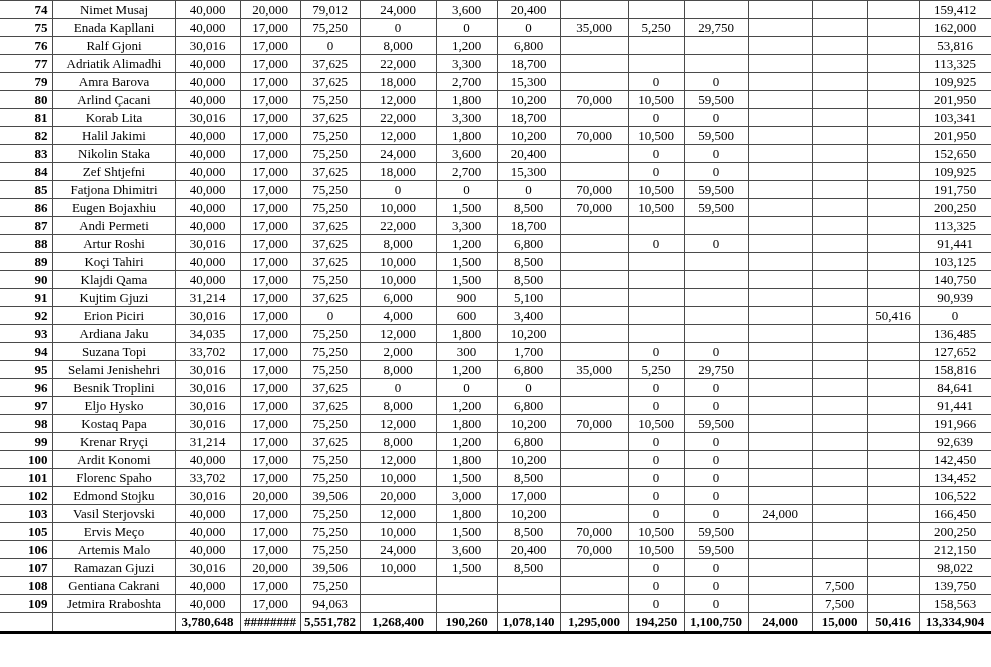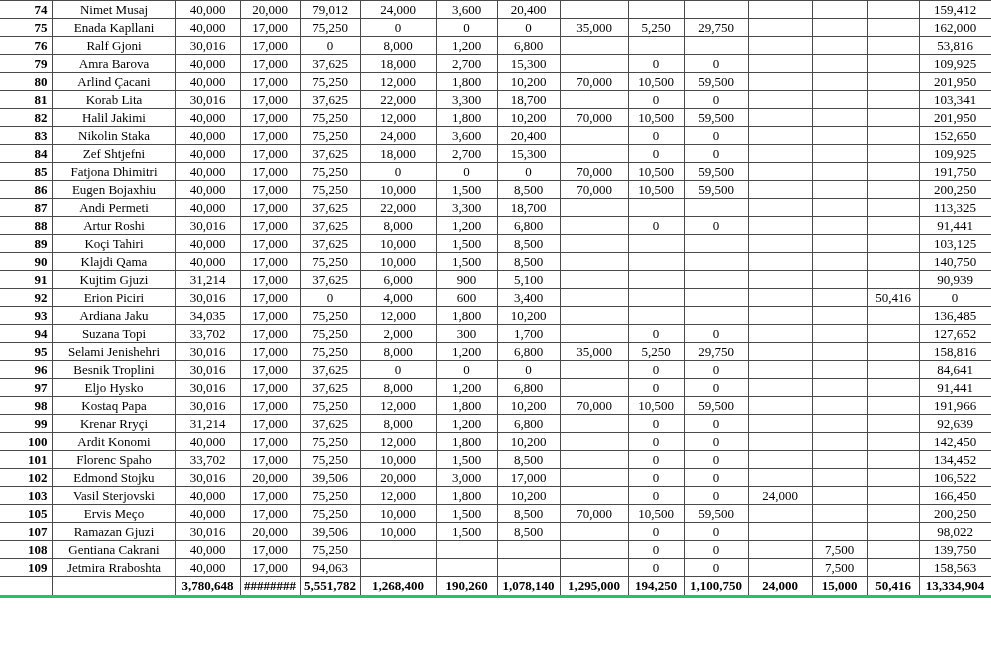--- a/index.html
+++ b/index.html
@@ -6,21 +6,21 @@
   body{width:991px;height:667px;overflow:hidden;}
   .sheet{position:absolute;top:0;left:0;width:991px;height:667px;background:#fff;}
   table{border-collapse:collapse;table-layout:fixed;width:991px;
         font-family:"Liberation Serif","DejaVu Serif",serif;
         font-size:13px;color:#000;}
   td{border:1px solid #4a4a4a;height:17px;padding:0 2px;text-align:center;
      vertical-align:middle;white-space:nowrap;overflow:hidden;line-height:16px;}
   td.c-num{font-weight:bold;text-align:right;border-left:none;padding-right:4px;}
   td.c-name{text-align:center;padding-left:3px;}
   .b{font-weight:normal;}
-  tr.totals td{font-weight:bold;height:18px;border-bottom:3px solid #22c55e;}
+  tr.totals td{font-weight:bold;height:18px;border-bottom:3px solid #000000;}
 </style>
 </head>
 <body>
 
 <div class="sheet">
   <table>
     <colgroup>
       <col style="width:52px">
         <col style="width:123px">
         <col style="width:65px">
@@ -83,20 +83,37 @@
           <td>6,800</td>
           <td></td>
           <td></td>
           <td></td>
           <td></td>
           <td></td>
           <td></td>
           <td>53,816</td>
         </tr>
         <tr>
+          <td class="c-num">77</td>
+          <td class="c-name">Adriatik Alimadhi</td>
+          <td>40,000</td>
+          <td>17,000</td>
+          <td>37,625</td>
+          <td>22,000</td>
+          <td>3,300</td>
+          <td>18,700</td>
+          <td></td>
+          <td></td>
+          <td></td>
+          <td></td>
+          <td></td>
+          <td></td>
+          <td>113,325</td>
+        </tr>
+        <tr>
           <td class="c-num">79</td>
           <td class="c-name">Amra Barova</td>
           <td>40,000</td>
           <td>17,000</td>
           <td>37,625</td>
           <td>18,000</td>
           <td>2,700</td>
           <td>15,300</td>
           <td></td>
           <td>0</td>
@@ -523,20 +540,37 @@
           <td>10,000</td>
           <td>1,500</td>
           <td>8,500</td>
           <td>70,000</td>
           <td>10,500</td>
           <td>59,500</td>
           <td></td>
           <td></td>
           <td></td>
           <td>200,250</td>
+        </tr>
+        <tr>
+          <td class="c-num">106</td>
+          <td class="c-name">Artemis Malo</td>
+          <td>40,000</td>
+          <td>17,000</td>
+          <td>75,250</td>
+          <td>24,000</td>
+          <td>3,600</td>
+          <td>20,400</td>
+          <td>70,000</td>
+          <td>10,500</td>
+          <td>59,500</td>
+          <td></td>
+          <td></td>
+          <td></td>
+          <td>212,150</td>
         </tr>
         <tr>
           <td class="c-num">107</td>
           <td class="c-name">Ramazan Gjuzi</td>
           <td>30,016</td>
           <td class="b">20,000</td>
           <td>39,506</td>
           <td>10,000</td>
           <td>1,500</td>
           <td>8,500</td>

